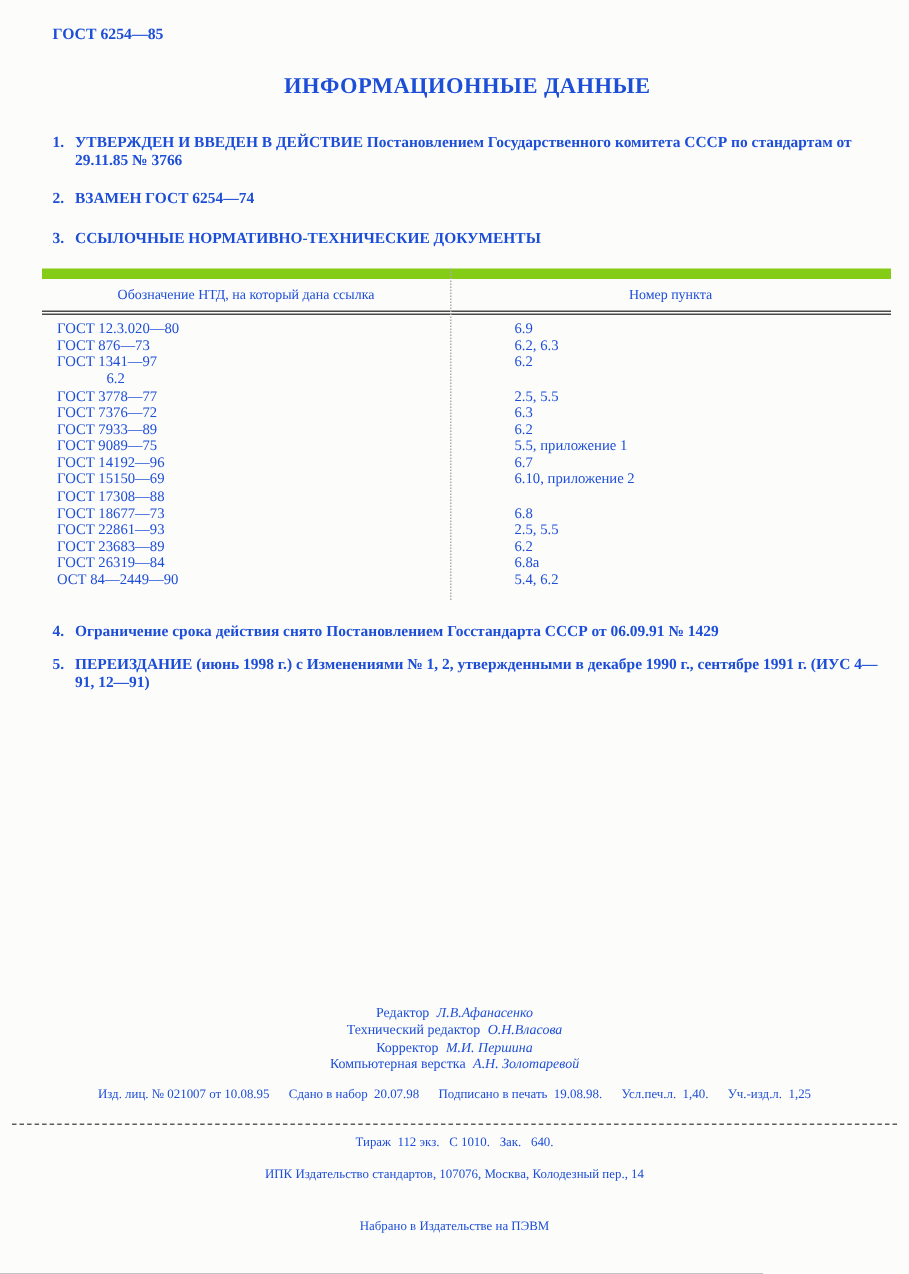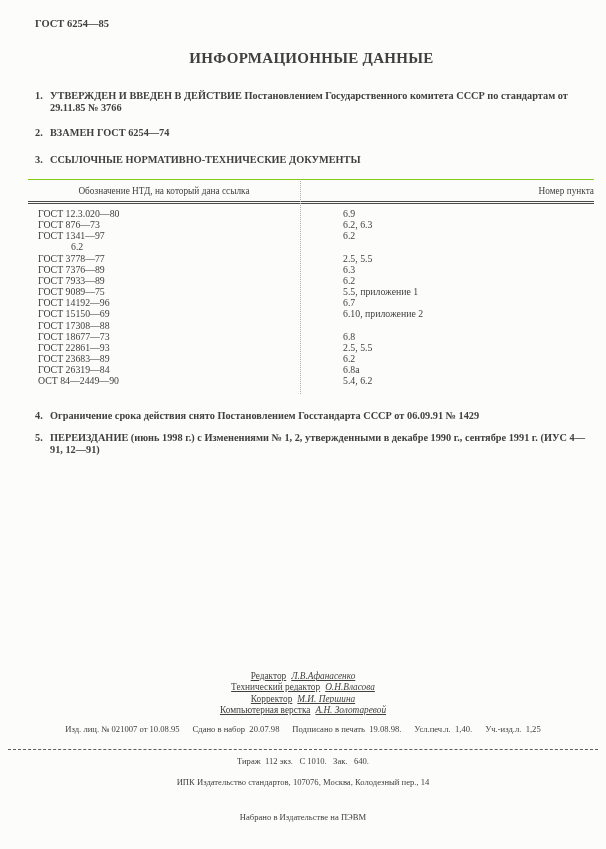--- a/index.html
+++ b/index.html
@@ -1,41 +1,41 @@
 <!DOCTYPE html>
 <html><head>
 <meta charset="utf-8">
 <style>
   html,body{margin:0;padding:0;background:#9a9a9a;}
   .page{
-    width:606px;height:849px;background:#fcfcfa;color:#404040;
+    width:606px;height:849px;background:#fcfcfa;color:#1d4ed8;
     font-family:"Liberation Serif",serif;
     position:relative;box-sizing:border-box;
     padding:12px 18px 0 35px;overflow:hidden;margin:0 auto;
   }
   .doc-number{font-weight:bold;font-size:10.5px;margin-top:6px;}
   .page-title{text-align:center;font-weight:bold;font-size:15px;letter-spacing:.3px;margin-top:21px;}
   .item{position:relative;padding-left:15px;font-weight:bold;font-size:10.3px;line-height:12px;margin-top:13px;}
   .item .num{position:absolute;left:0;top:0;}
   #item1{margin-top:23px;}
   #item3{margin-top:15px;}
   #item4{margin-top:16px;}
   #item5{margin-top:10px;}
 
   .ref-table{position:relative;margin-left:-7px;width:566px;margin-top:13px;font-weight:normal;}
-  .t-head{display:flex;border-top:1px solid #84cc16;border-bottom:3px double #4a4a4a;}
+  .t-head{display:flex;border-top:7px solid #84cc16;border-bottom:3px double #4a4a4a;}
   .t-head .hc1{width:272px;text-align:center;font-size:9.3px;padding:6px 0 5px;}
-  .t-head .hc2{flex:1;text-align:right;font-size:9.3px;padding:6px 0 5px;font-family:Liberation Serif, serif;}
+  .t-head .hc2{flex:1;text-align:center;font-size:9.3px;padding:6px 0 5px;font-family:Liberation Serif, serif;}
   .t-body{padding:4px 0 7px;}
   .t-row{display:flex;line-height:11.15px;font-size:9.8px;}
   .t-row .c1{width:272px;padding-left:10px;box-sizing:border-box;}
   .t-row .c2{flex:1;padding-left:43px;box-sizing:border-box;}
   .v-divider{position:absolute;left:272px;top:0;bottom:0;width:0;border-left:1px dotted #adadad;}
 
-  .credits{position:absolute;left:0;right:0;top:671px;text-align:center;font-size:9.3px;line-height:11.4px;text-decoration:underline;}
+  .credits{position:absolute;left:0;right:0;top:671px;text-align:center;font-size:9.3px;line-height:11.4px;}
   .credit-name{font-style:italic;margin-left:5px;}
   .colophon-line{position:absolute;left:0;right:0;text-align:center;font-size:8.6px;white-space:pre;}
   #colophon1{top:724px;}
   #colophon2{top:756px;}
   .rule-dashed{position:absolute;left:8px;right:8px;top:749px;border-top:1px dashed #5d5d5d;}
   .publisher{position:absolute;left:0;right:0;top:754px;text-align:center;font-size:8.6px;line-height:11.6px;white-space:pre-wrap;}
 </style>
 </head>
 <body>
 
@@ -86,21 +86,21 @@
         <div class="t-row">
           <div class="c2">6.2</div>
         </div>
 
         <div class="t-row">
           <div class="c1">ГОСТ 3778—77</div>
           <div class="c2">2.5, 5.5</div>
         </div>
 
         <div class="t-row">
-          <div class="c1">ГОСТ 7376—89</div>
+          <div class="c1">ГОСТ 7376—72</div>
           <div class="c2">6.3</div>
         </div>
 
         <div class="t-row">
           <div class="c1">ГОСТ 7933—89</div>
           <div class="c2">6.2</div>
         </div>
 
         <div class="t-row">
           <div class="c1">ГОСТ 9089—75</div>

